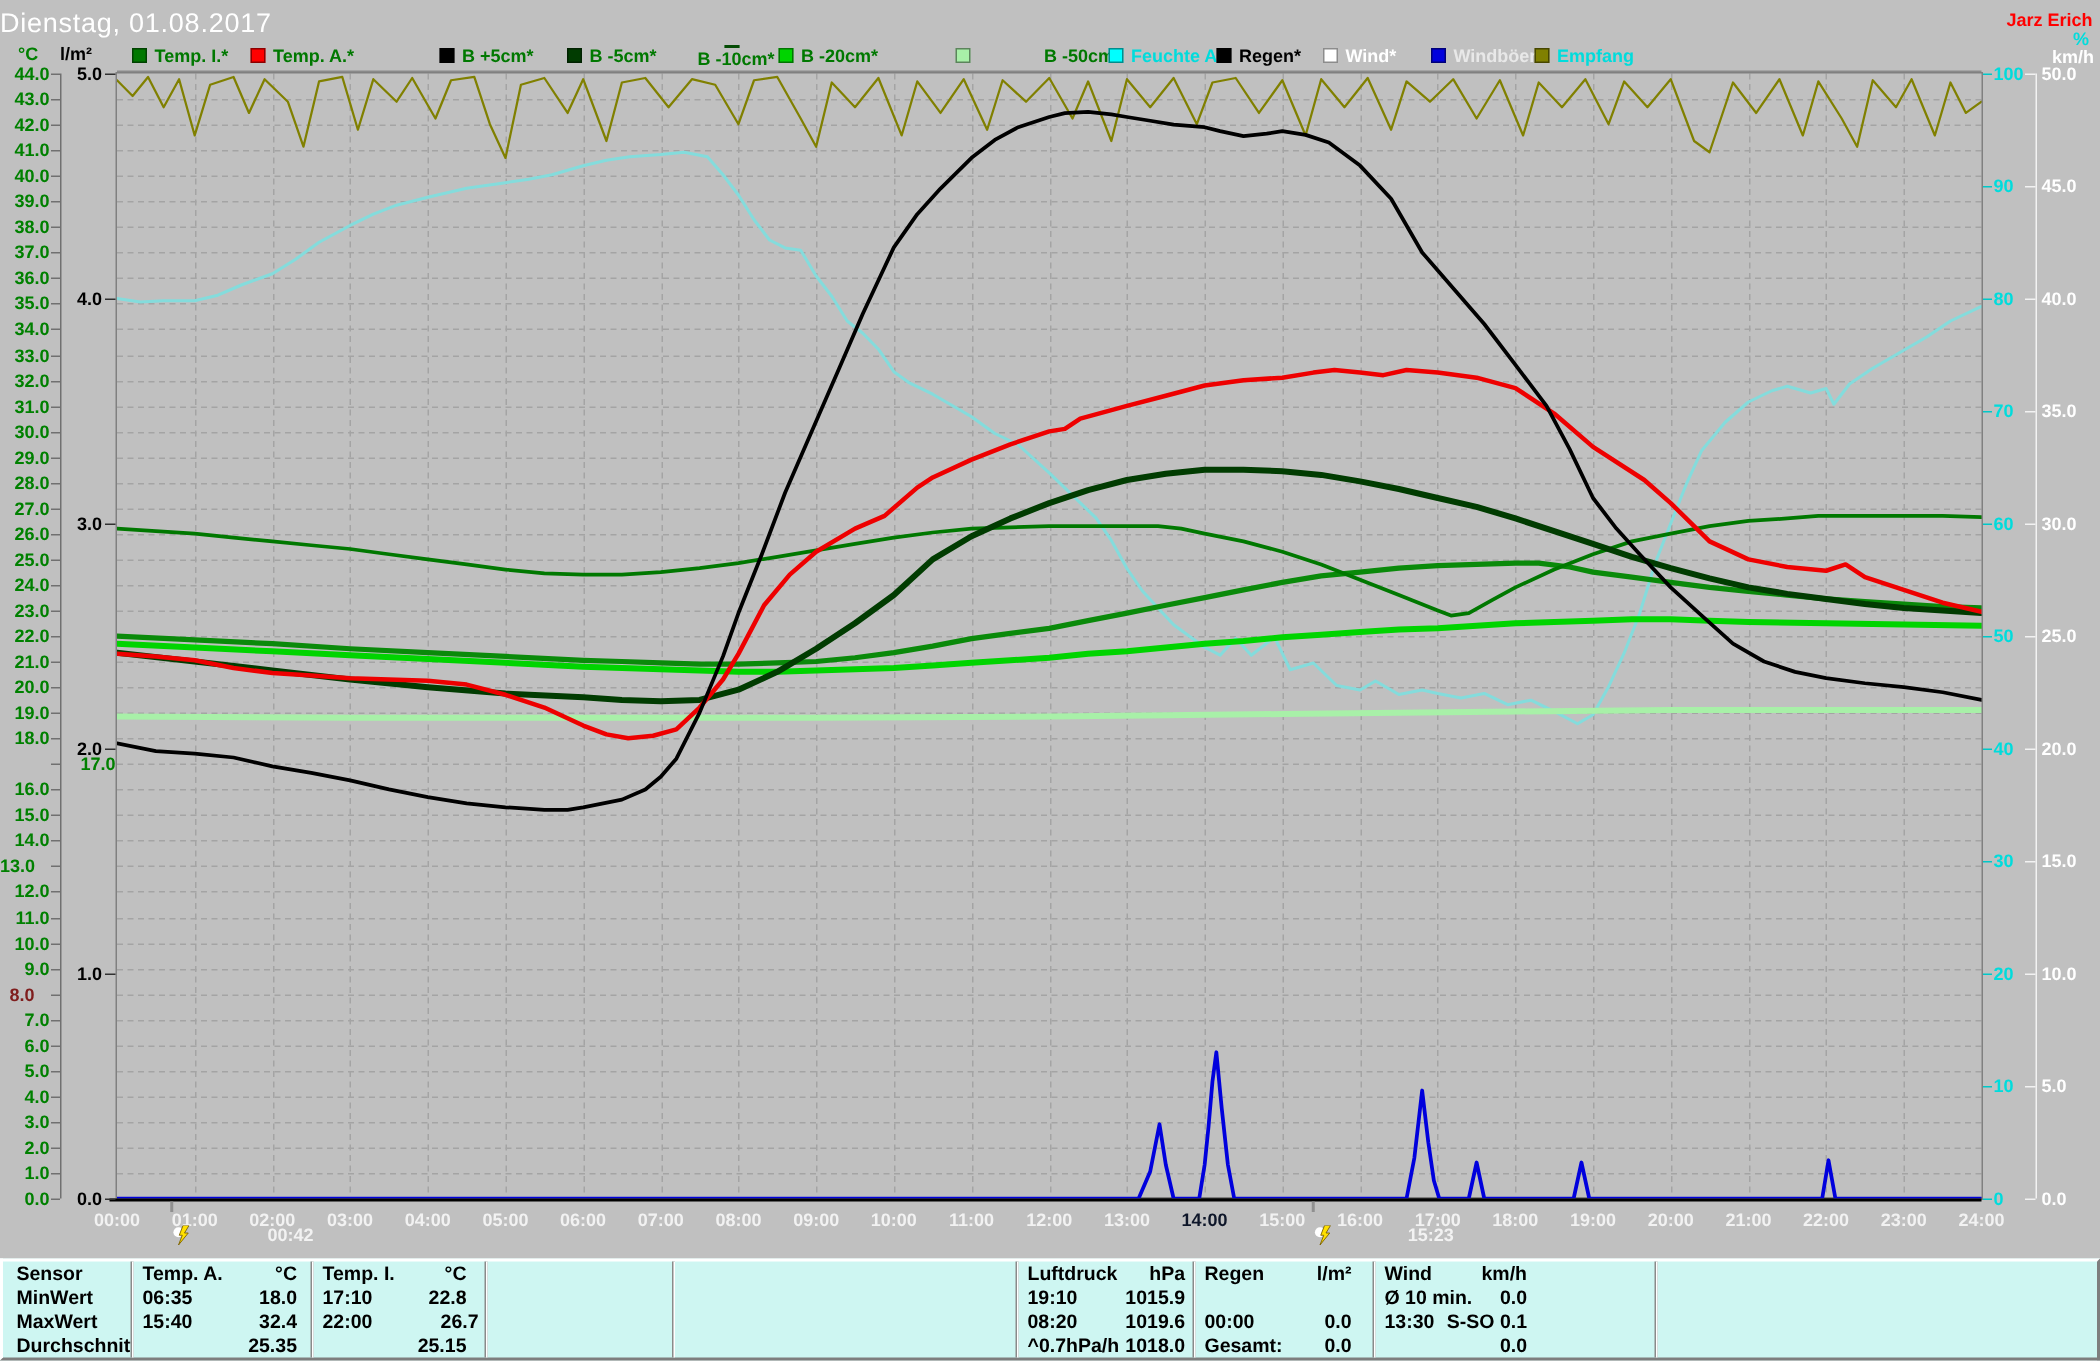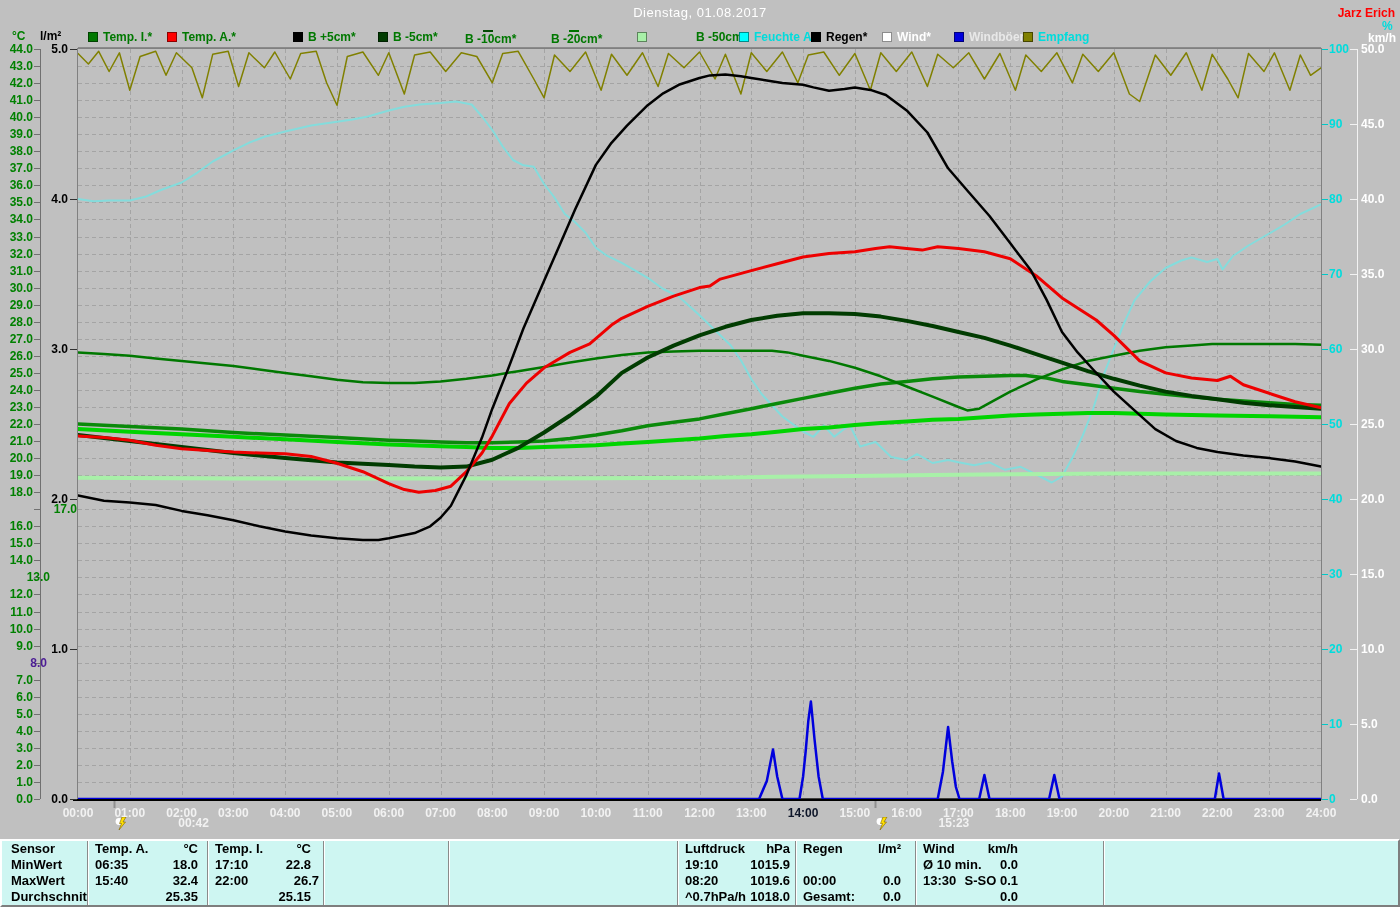--- a/index.html
+++ b/index.html
@@ -2,22 +2,22 @@
 <html><head>
 <meta charset="utf-8">
 <style>
   html,body{margin:0;padding:0;}
   body{
     width:1400px;height:907px;position:relative;overflow:hidden;
     background:#c0c0c0;
     font-family:"Liberation Sans", sans-serif;
   }
   #title{
-    position:absolute;left:0;right:0;top:5px;text-align:center;
-    color:#ffffff;font-size:13px;letter-spacing:0.5px;
+    position:absolute;left:0;right:0;top:5px;text-align:left;
+    color:#ffffff;font-size:18px;letter-spacing:0.5px;
   }
   #watermark{
     position:absolute;right:5px;top:6px;color:#ff0000;font-size:12px;font-weight:bold;
   }
   .unit-label{position:absolute;font-size:12px;font-weight:bold;white-space:nowrap;}
   .leg{
     position:absolute;top:30px;height:14px;display:flex;align-items:center;
     font-size:12px;font-weight:bold;white-space:nowrap;
   }
   .leg .sq{width:10px;height:10px;display:inline-block;margin-right:5px;border:1px solid rgba(0,0,0,0.45);box-sizing:border-box;}
@@ -65,21 +65,21 @@
         <span style="color: rgb(0, 120, 0);">B +5cm*</span>
       </div>
       <div class="leg" style="left: 378px;">
         <span class="sq" style="background: rgb(1, 60, 1);"></span>
         <span style="color: rgb(0, 120, 0);">B -5cm*</span>
       </div>
       <div class="leg" style="left: 465px; flex-direction: column;">
         <span class="sq" style="background: rgb(10, 138, 10);"></span>
         <span style="color: rgb(0, 120, 0);">B -10cm*</span>
       </div>
-      <div class="leg" style="left: 551px; flex-direction: column;">
+      <div class="leg" style="left: 519px;">
         <span class="sq" style="background: rgb(0, 212, 0);"></span>
         <span style="color: rgb(0, 120, 0);">B -20cm*</span>
       </div>
       <div class="leg" style="left: 637px; gap: 44px;">
         <span class="sq" style="background: rgb(168, 240, 168);"></span>
         <span style="color: rgb(0, 120, 0);">B -50cm*</span>
       </div>
       <div class="leg" style="left: 739px;">
         <span class="sq" style="background: rgb(0, 255, 255);"></span>
         <span style="color: rgb(0, 220, 220);">Feuchte A.*</span>
@@ -306,26 +306,26 @@
       <div class="axis-label" style="left: 0px; top: 400.955px; width: 33px; text-align: right; color: rgb(0, 128, 0);">23.0</div>
       <div class="axis-label" style="left: 0px; top: 418px; width: 33px; text-align: right; color: rgb(0, 128, 0);">22.0</div>
       <div class="axis-label" style="left: 0px; top: 435.045px; width: 33px; text-align: right; color: rgb(0, 128, 0);">21.0</div>
       <div class="axis-label" style="left: 0px; top: 452.091px; width: 33px; text-align: right; color: rgb(0, 128, 0);">20.0</div>
       <div class="axis-label" style="left: 0px; top: 469.136px; width: 33px; text-align: right; color: rgb(0, 128, 0);">19.0</div>
       <div class="axis-label" style="left: 0px; top: 486.182px; width: 33px; text-align: right; color: rgb(0, 128, 0);">18.0</div>
       <div class="axis-label" style="left: 0px; top: 503.227px; width: 33px; text-align: right; color: rgb(0, 128, 0); margin-left: 44px;">17.0</div>
       <div class="axis-label" style="left: 0px; top: 520.273px; width: 33px; text-align: right; color: rgb(0, 128, 0);">16.0</div>
       <div class="axis-label" style="left: 0px; top: 537.318px; width: 33px; text-align: right; color: rgb(0, 128, 0);">15.0</div>
       <div class="axis-label" style="left: 0px; top: 554.364px; width: 33px; text-align: right; color: rgb(0, 128, 0);">14.0</div>
-      <div class="axis-label" style="left: 0px; top: 571.409px; width: 50px; text-align: right; color: rgb(0, 128, 0);">13.0</div>
+      <div class="axis-label" style="left: 0px; top: 571.409px; width: 21px; text-align: right; color: rgb(0, 128, 0);">13.0</div>
       <div class="axis-label" style="left: 0px; top: 588.455px; width: 33px; text-align: right; color: rgb(0, 128, 0);">12.0</div>
       <div class="axis-label" style="left: 0px; top: 605.5px; width: 33px; text-align: right; color: rgb(0, 128, 0);">11.0</div>
       <div class="axis-label" style="left: 0px; top: 622.545px; width: 33px; text-align: right; color: rgb(0, 128, 0);">10.0</div>
       <div class="axis-label" style="left: 0px; top: 639.591px; width: 33px; text-align: right; color: rgb(0, 128, 0);">9.0</div>
-      <div class="axis-label" style="left: 0px; top: 656.636px; width: 47px; text-align: right; color: #4c1d95;">8.0</div>
+      <div class="axis-label" style="left: 0px; top: 656.636px; width: 23px; text-align: right; color: #7f1d1d;">8.0</div>
       <div class="axis-label" style="left: 0px; top: 673.682px; width: 33px; text-align: right; color: rgb(0, 128, 0);">7.0</div>
       <div class="axis-label" style="left: 0px; top: 690.727px; width: 33px; text-align: right; color: rgb(0, 128, 0);">6.0</div>
       <div class="axis-label" style="left: 0px; top: 707.773px; width: 33px; text-align: right; color: rgb(0, 128, 0);">5.0</div>
       <div class="axis-label" style="left: 0px; top: 724.818px; width: 33px; text-align: right; color: rgb(0, 128, 0);">4.0</div>
       <div class="axis-label" style="left: 0px; top: 741.864px; width: 33px; text-align: right; color: rgb(0, 128, 0);">3.0</div>
       <div class="axis-label" style="left: 0px; top: 758.909px; width: 33px; text-align: right; color: rgb(0, 128, 0);">2.0</div>
       <div class="axis-label" style="left: 0px; top: 775.955px; width: 33px; text-align: right; color: rgb(0, 128, 0);">1.0</div>
       <div class="axis-label" style="left: 0px; top: 793px; width: 33px; text-align: right; color: rgb(0, 128, 0);">0.0</div>
     </div>
   <div id="labels-lm2">

